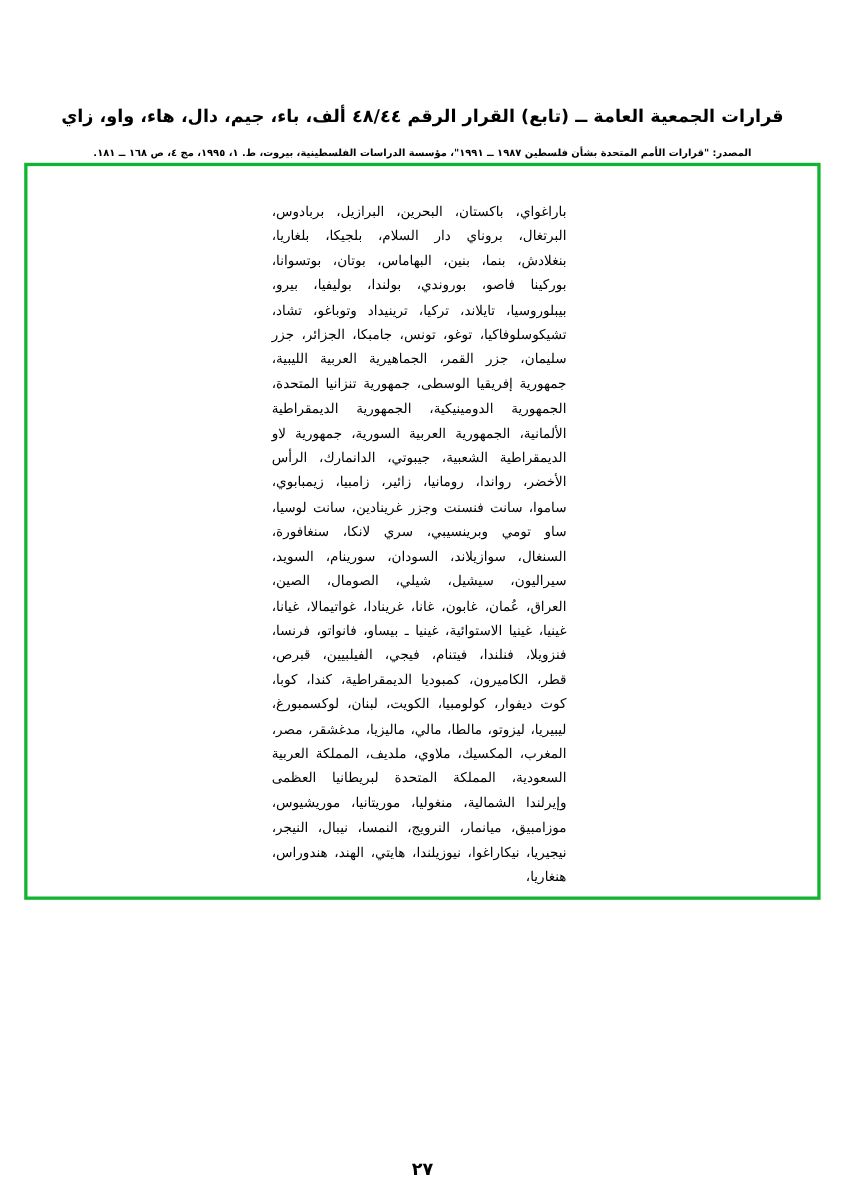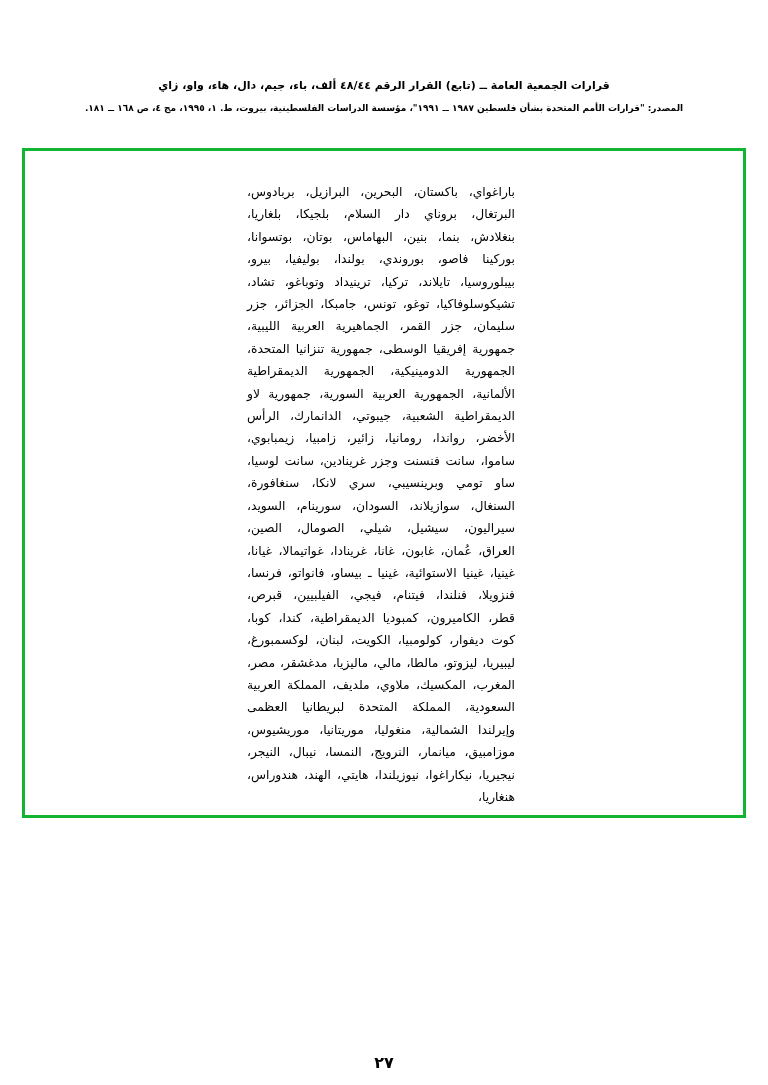--- a/index.html
+++ b/index.html
@@ -23,25 +23,25 @@
   }
   .header-block {
     position: absolute;
     top: 78px;
     left: 0;
     width: 768px;
     text-align: center;
     direction: rtl;
   }
   .doc-title {
-    font-size: 11px;
+    font-size: 16px;
     font-weight: bold;
     line-height: 1.5;
     letter-spacing: 0.2px;
-    margin: 0;
+    margin: 16px;
     padding: 0;
   }
   .doc-source {
     font-size: 9px;
     font-weight: bold;
     line-height: 1.5;
     margin-top: 7px;
     letter-spacing: 0.1px;
   }
   .frame {

